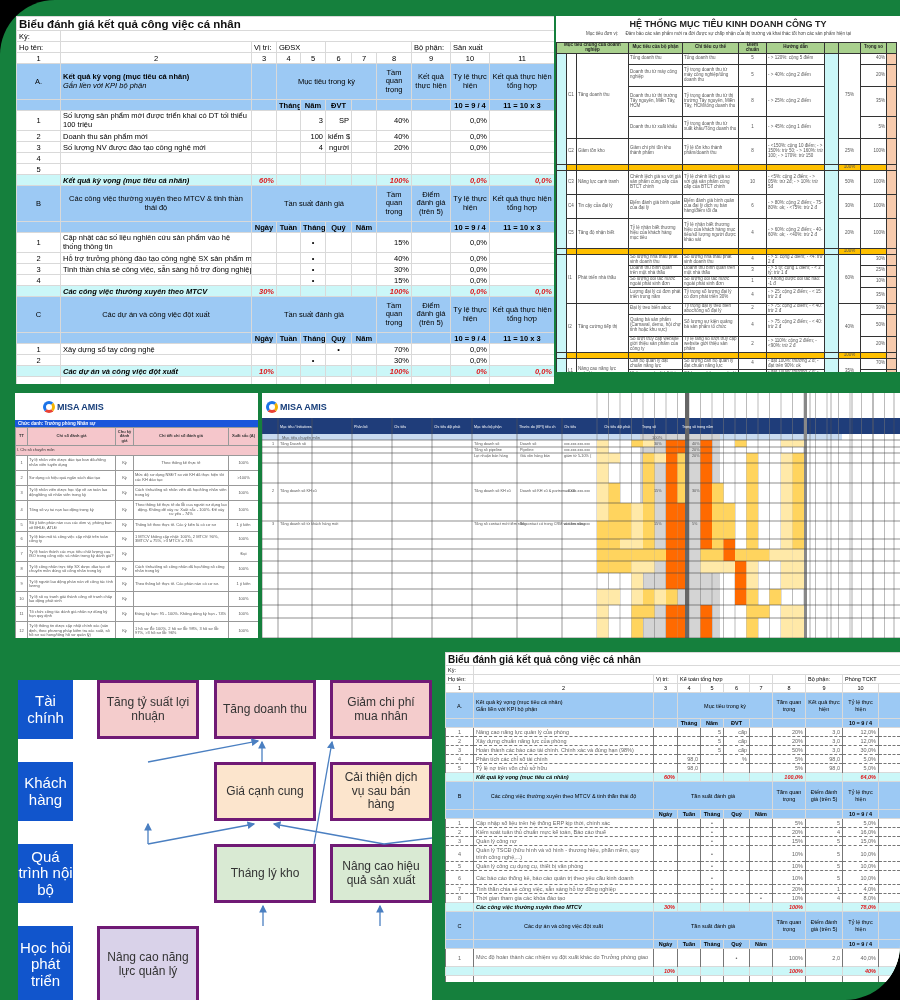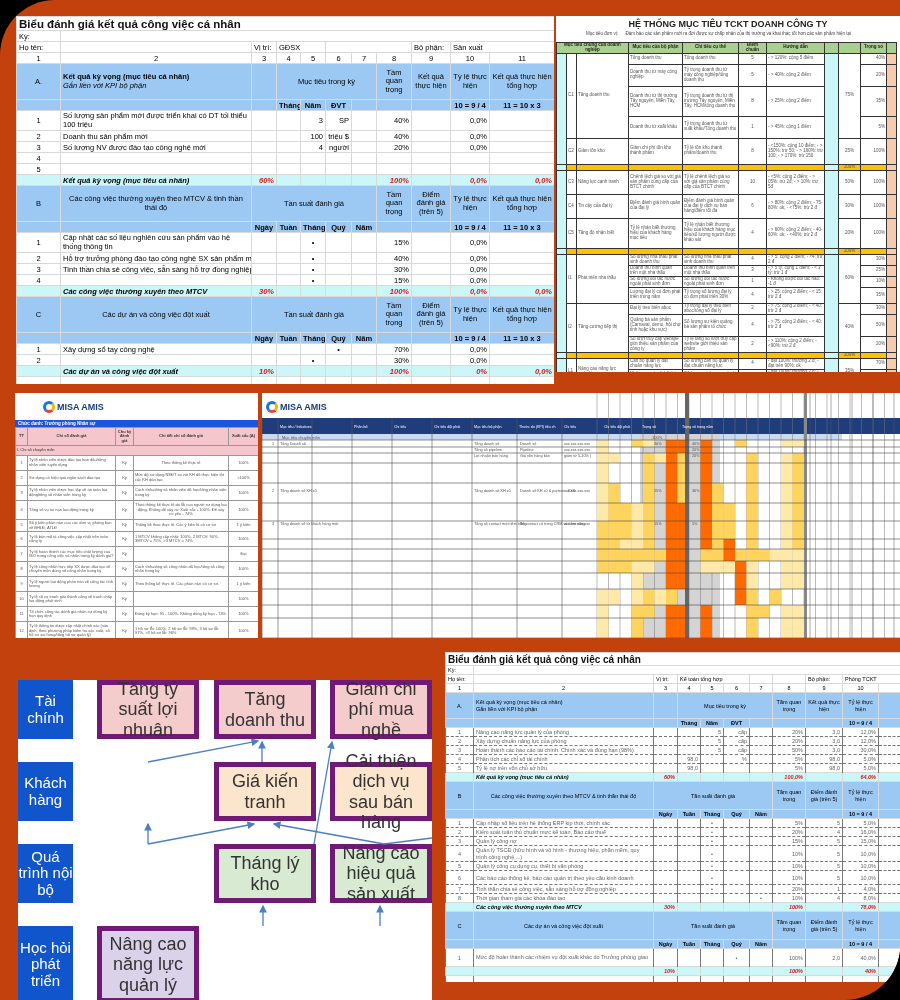--- a/index.html
+++ b/index.html
@@ -1,18 +1,18 @@
 <!DOCTYPE html>
 <html><head>
 <meta charset="utf-8">
 <style>
 *{box-sizing:border-box;margin:0;padding:0}
 html,body{width:900px;height:1000px;overflow:hidden;background:#000}
 body{font-family:"Liberation Sans",sans-serif;position:relative}
-.frame{position:absolute;left:0;top:0;width:900px;height:1000px;background:#c2410c;border-radius:55px 0 55px 0;overflow:hidden}
+.frame{position:absolute;left:0;top:0;width:900px;height:1000px;background:#15803d;border-radius:55px 0 55px 0;overflow:hidden}
 .panel{position:absolute;background:#fff;overflow:hidden}
 table{border-collapse:collapse;table-layout:fixed}
 td{overflow:hidden;white-space:nowrap;vertical-align:middle}
 
 #p1{left:16px;top:16px;width:538px;height:368px}
 #p1 table{width:538px;font-size:7.5px}
 #p1 td{border:1px solid #d9d9d9;padding:0 2px;height:11px}
 .ttl{font-size:11.5px;font-weight:bold;color:#111}
 .hdr td.h{background:#9cc9f4;border:1px solid #444}
 .sub td{background:#9cc9f4;border:1px solid #444;font-weight:bold;text-align:center}
@@ -40,21 +40,21 @@
 .misa .word{font-size:9px;font-weight:bold;color:#173e7a}
 .bluebar{background:#1a56db;color:#fff;font-size:4.5px;font-weight:bold;padding:1px 3px}
 .pinkh td{background:#f5c6cb;font-weight:bold;color:#333;text-align:center}
 .pinks td{background:#f5c6cb;color:#333}
 
 #p4{left:262px;top:393px;width:638px;height:245px}
 #p4 .hdr4{position:absolute;left:0;top:25px;width:638px;height:16px;background:#1f3d7a}
 
 #p5{left:18px;top:680px;width:414px;height:333px;background:#fff}
 .lane{position:absolute;left:0;width:55px;background:#1155cc;color:#fff;font-size:15px;text-align:center;display:flex;align-items:center;justify-content:center;line-height:1.1}
-.box{position:absolute;border:5px solid #701a75;font-size:18px;color:#333;text-align:center;display:flex;align-items:center;justify-content:center;line-height:1.12;padding:16px 4px}
+.box{position:absolute;border:3px solid #701a75;font-size:12px;color:#333;text-align:center;display:flex;align-items:center;justify-content:center;line-height:1.12;padding:16px 4px}
 .pink{background:#f4cccc}.peach{background:#fce5cd}.green{background:#d9ead3}.lav{background:#d9d2e9}
 
 #p6{left:445px;top:652px;width:455px;height:330px}
 #p6 table{width:455px;font-size:5.5px}
 #p6 td{border:1px solid #d9d9d9;padding:0 2px;height:9px}
 #p6 .row td{border-left:1px solid #777;border-right:1px solid #777;border-top:0;border-bottom:1px dashed #777;color:#666}
 .ttl6{font-size:10px;font-weight:bold;color:#111}
 </style>
 </head>
 <body>
@@ -142,21 +142,21 @@
             <td></td>
             <td class="r">0,0%</td>
             <td></td>
           </tr>
       <tr class="row">
             <td class="c">2</td>
             <td>Doanh thu sản phẩm mới</td>
             <td></td>
             <td></td>
             <td class="r">100</td>
-            <td class="r">triệu $</td>
+            <td class="r">kiểm $</td>
             <td></td>
             <td class="r">40%</td>
             <td></td>
             <td class="r">0,0%</td>
             <td></td>
           </tr>
       <tr class="row">
             <td class="c">3</td>
             <td>Số lượng NV được đào tạo công nghệ mới</td>
             <td></td>
@@ -370,21 +370,21 @@
             <td></td>
             <td></td>
             <td></td>
           </tr>
 
     </tbody>
       </table>
   </div>
 
   <div class="panel" id="p2">
-    <div class="p2title">HỆ THỐNG MỤC TIÊU TCKT DOANH CÔNG TY</div>
+    <div class="p2title">HỆ THỐNG MỤC TIÊU KINH DOANH CÔNG TY</div>
     <div class="p2sub" style="padding:2px 4px 6px 30px"><span>Mục tiêu đơn vị:</span>&nbsp;&nbsp;&nbsp;&nbsp;&nbsp;&nbsp;<span>Đảm bảo các sản phẩm mới ra đời được sự chấp nhận của thị trường và khai thác tốt hơn các sản phẩm hiện tại</span></div>
     <table>
       <colgroup>
           <col style="width:10px">
           <col style="width:10px">
           <col style="width:52px">
           <col style="width:54px">
           <col style="width:56px">
           <col style="width:28px">
           <col style="width:58px">
@@ -999,23 +999,23 @@
   </div>
 
   <div class="panel" id="p5">
     <div class="lane" style="top:0;height:59px">Tài chính</div>
     <div class="lane" style="top:82px;height:59px">Khách hàng</div>
     <div class="lane" style="top:164px;height:59px">Quá trình nội bộ</div>
     <div class="lane" style="top:246px;height:77px">Học hỏi phát triển</div>
 
     <div class="box pink" style="left:79px;top:0;width:102px;height:59px">Tăng tỷ suất lợi nhuận</div>
     <div class="box pink" style="left:196px;top:0;width:102px;height:59px">Tăng doanh thu</div>
-    <div class="box pink" style="left:312px;top:0;width:102px;height:59px">Giảm chi phí mua nghề</div>
-
-    <div class="box peach" style="left:196px;top:82px;width:102px;height:59px">Giá kiến tranh</div>
+    <div class="box pink" style="left:312px;top:0;width:102px;height:59px">Giảm chi phí mua nhân</div>
+
+    <div class="box peach" style="left:196px;top:82px;width:102px;height:59px">Giá cạnh cung</div>
     <div class="box peach" style="left:312px;top:82px;width:102px;height:59px">Cải thiện dịch vụ sau bán hàng</div>
 
     <div class="box green" style="left:196px;top:164px;width:102px;height:59px">Tháng lý kho</div>
     <div class="box green" style="left:312px;top:164px;width:102px;height:59px">Nâng cao hiệu quả sản xuất</div>
 
     <div class="box lav" style="left:79px;top:246px;width:102px;height:77px">Nâng cao năng lực quản lý</div>
 
     <svg width="414" height="333" style="position:absolute;left:0;top:0;pointer-events:none">
       <defs>
           <marker id="ah" markerWidth="6" markerHeight="6" refX="5" refY="3" orient="auto">

